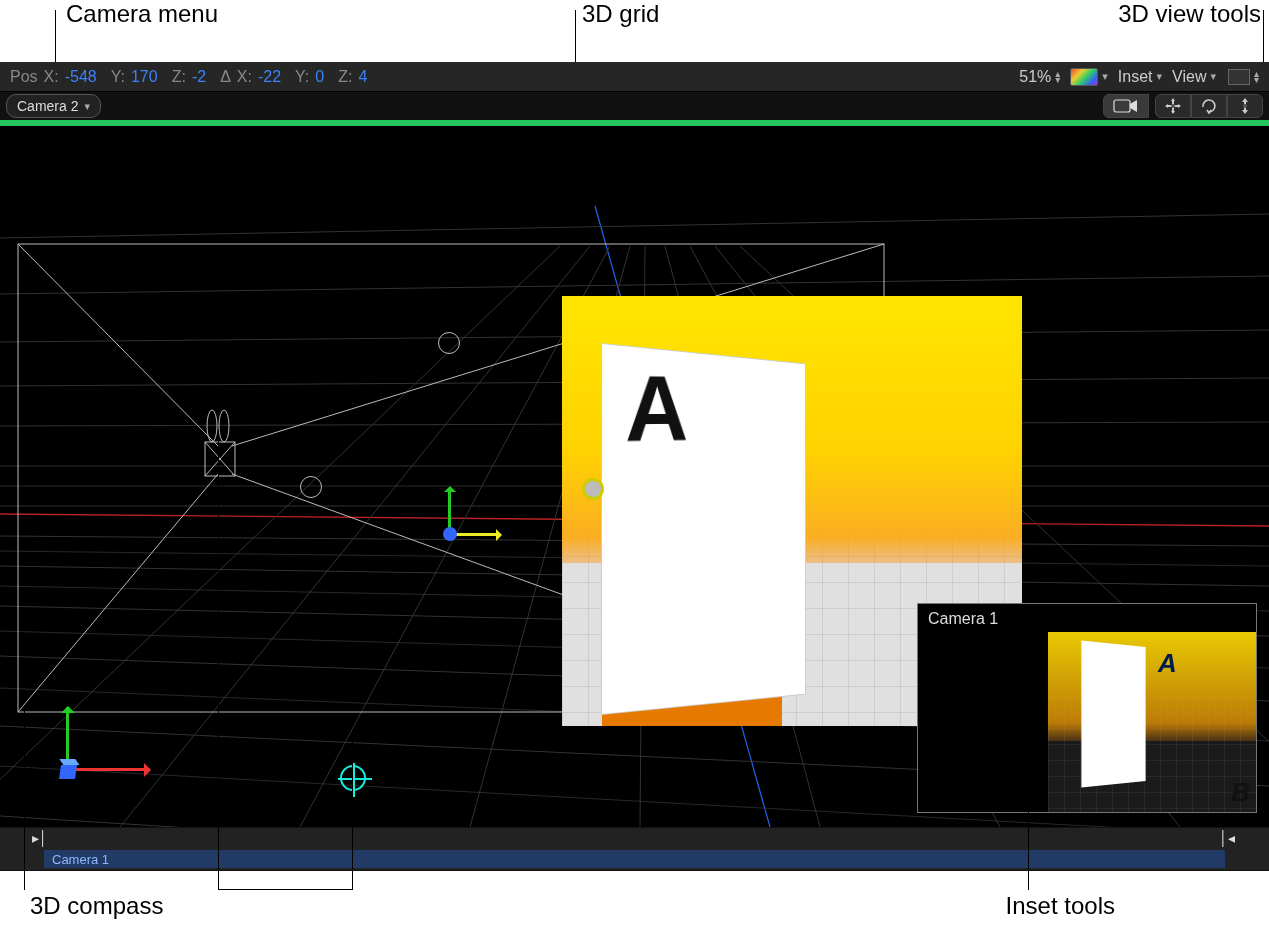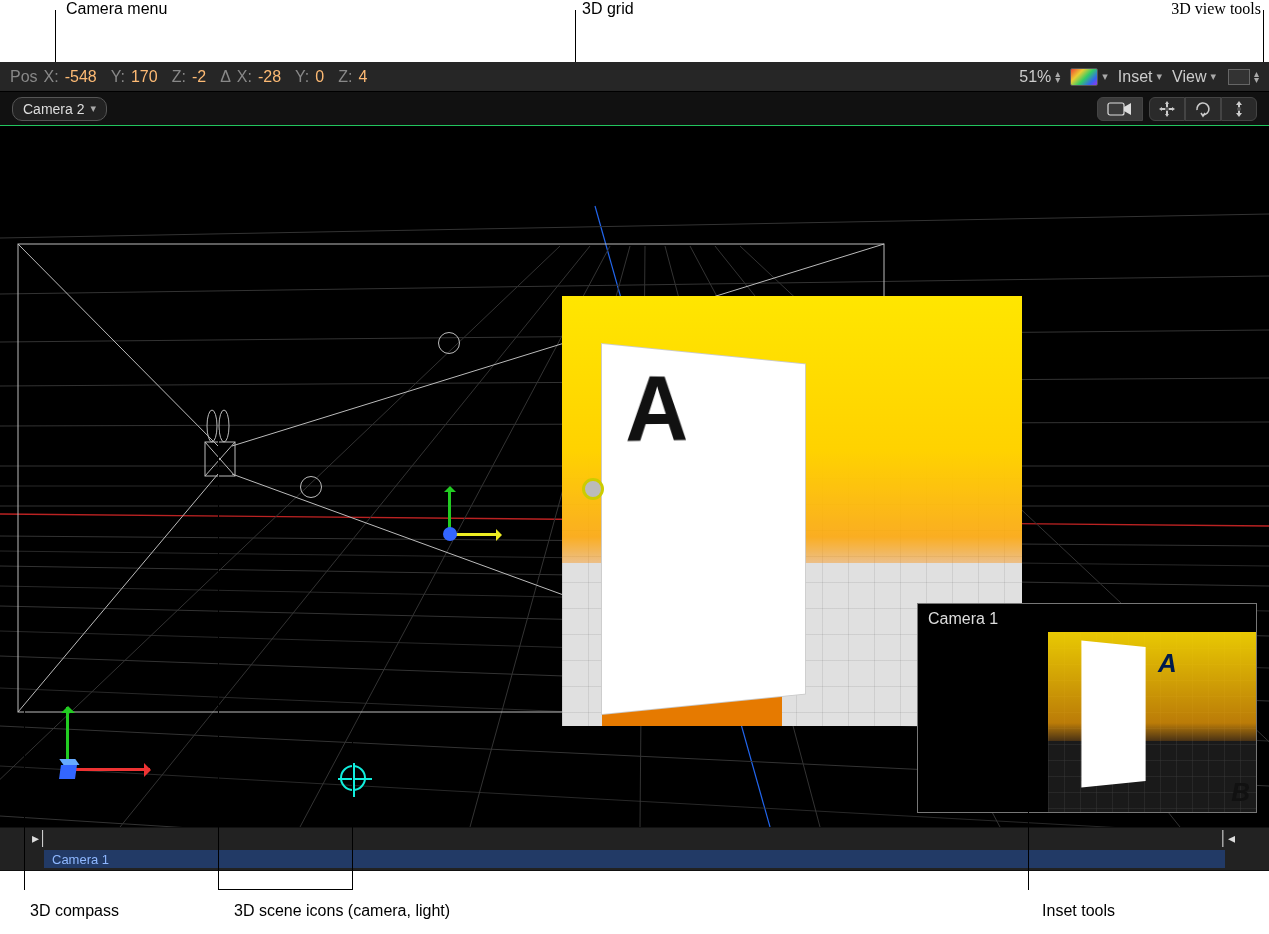--- a/index.html
+++ b/index.html
@@ -9,21 +9,21 @@
     font-family: -apple-system, "Helvetica Neue", Arial, sans-serif;
     font-size: 14px;
     color: #ccc;
     background: #fff;
     position: relative;
     overflow: hidden;
   }
 
   
   .annot-top { position: absolute; top: 0; left: 0; width: 100%; height: 62px; background: #fff; }
-  .annot-label { position: absolute; color: #000; font-size: 16px; }
+  .annot-label { position: absolute; color: #000; font-size: 24px; }
   .annot-line { position: absolute; background: #000; }
   .annot-bot-area { position: absolute; left: 0; bottom: 0; width: 100%; height: 63px; background: #fff; }
 
   
   .app {
     position: absolute;
     top: 62px;
     left: 0;
     width: 1269px;
     height: 809px;
@@ -35,40 +35,40 @@
     display: flex;
     align-items: center;
     color: #aaa;
     font-size: 16px;
     background: #262626;
     border-bottom: 1px solid #000;
     padding: 0 10px;
   }
   .statusbar .spacer { flex: 1; }
   .status-lbl { margin-right: 6px; color: #888; }
-  .status-val { margin-right: 14px; color: #fdba74; }
+  .status-val { margin-right: 14px; color: #3b82f6; }
 
   .pill { display:inline-flex; align-items:center; gap:4px; margin-left:10px; color:#ccc; }
   .chev { font-size: 11px; color:#aaa; }
   .chevs { font-size: 10px; line-height: 6px; display:flex; flex-direction:column; color:#aaa;}
   .color-chip-wrap{display:inline-flex;align-items:center;gap:4px;margin-left:10px;}
   .color-chip {
     width: 28px; height: 18px; border:1px solid #555; border-radius:2px;
     background: linear-gradient(135deg,#e43,#ec3 30%,#3c6 55%,#36e 80%,#93e);
   }
   .view-chip-wrap{display:inline-flex;align-items:center;gap:4px;margin-left:12px;}
   .view-chip{width:22px;height:16px;background:#333;border:1px solid #666;}
 
   .toolbar2 {
     height: 34px;
     background:#111;
-    border-bottom:1px solid #22c55e;
+    border-bottom:6px solid #22c55e;
     display:flex;
     align-items:center;
-    padding:0 12px;
+    padding:0 6px;
   }
   .cam-menu{
     border:1px solid #555; border-radius:10px; height:24px; padding:0 10px;
     display:inline-flex; align-items:center; gap:6px; color:#ddd; font-size:14px;
     background:#222;
   }
   .toolbar2 .spacer{flex:1;}
   .view-tools{display:flex;align-items:center;gap:0;}
   .vt-btn{
     border:1px solid #444;background:#2a2a2a;height:24px;min-width:36px;
@@ -193,37 +193,37 @@
 </head>
 <body>
 
 <div class="annot-top">
   <span class="annot-label" style="left:66px;top:0;">Camera menu</span>
   <div class="annot-line" style="left:55px;top:10px;width:1px;height:110px;"></div>
 
   <span class="annot-label" style="left:582px;top:0;text-align:center;">3D grid</span>
   <div class="annot-line" style="left:575px;top:10px;width:1px;height:140px;"></div>
 
-  <span class="annot-label" style="right:8px;top:0;font-family:Liberation Serif, serif;">3D view tools</span>
+  <span class="annot-label" style="right:8px;top:0;">3D view tools</span>
   <div class="annot-line" style="right:5px;top:10px;width:1px;height:120px;"></div>
 </div>
 
 <div class="app">
 
   <div class="statusbar">
     <span class="status-lbl">Pos</span>
     <span class="status-lbl">X:</span>
     <span class="status-val">-548</span>
     <span class="status-lbl">Y:</span>
     <span class="status-val">170</span>
     <span class="status-lbl">Z:</span>
     <span class="status-val">-2</span>
     <span class="status-lbl">Δ</span>
     <span class="status-lbl">X:</span>
-    <span class="status-val">-28</span>
+    <span class="status-val">-22</span>
     <span class="status-lbl">Y:</span>
     <span class="status-val">0</span>
     <span class="status-lbl">Z:</span>
     <span class="status-val">4</span>
 
     <div class="spacer"></div>
 
     <span class="pill">
       <span>51%</span>
       <span class="chevs">
@@ -456,21 +456,20 @@
       </svg>
     </span>
   </div>
 
 </div>
 
 <div class="annot-bot-area">
   <span class="annot-label" style="left:30px;bottom:14px;">3D compass</span>
   <div class="annot-line" style="left:24px;bottom:44px;width:1px;height:180px;"></div>
 
-  <span class="annot-label" style="left:234px;bottom:14px;">3D scene icons (camera, light)</span>
 
   <div class="annot-line" style="left:218px;bottom:44px;width:1px;height:460px;"></div>
   <div class="annot-line" style="left:352px;bottom:44px;width:1px;height:148px;"></div>
   <div class="annot-line" style="left:218px;bottom:44px;width:135px;height:1px;"></div>
 
   <span class="annot-label" style="right:154px;bottom:14px;">Inset tools</span>
   <div class="annot-line" style="right:240px;bottom:44px;width:1px;height:96px;"></div>
 </div>
 
 </body></html>

